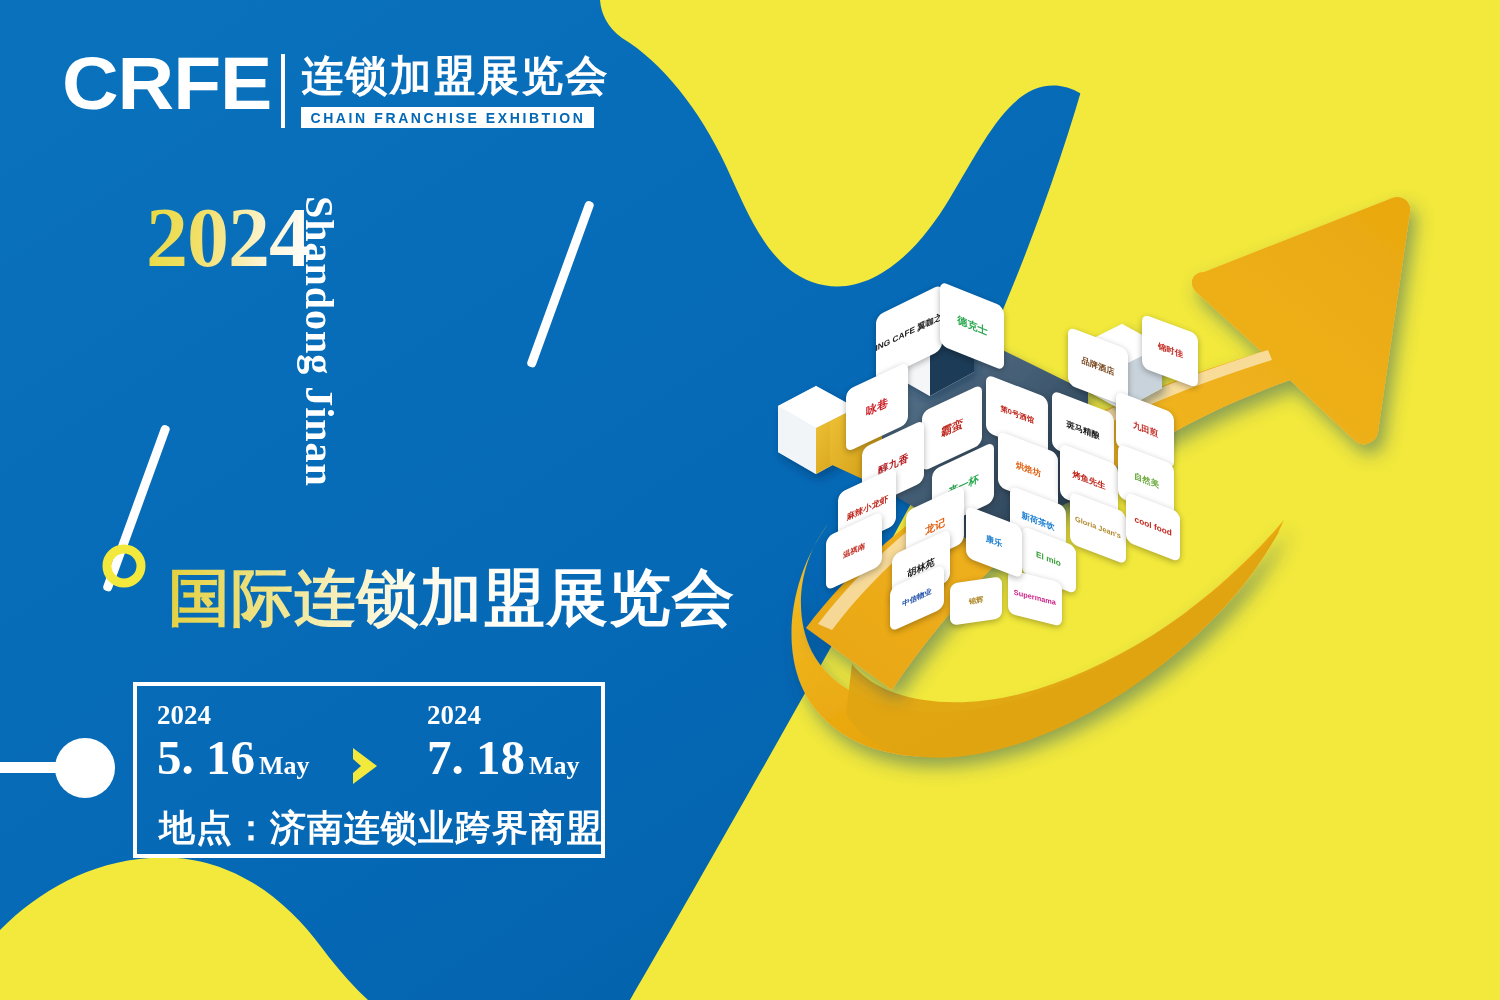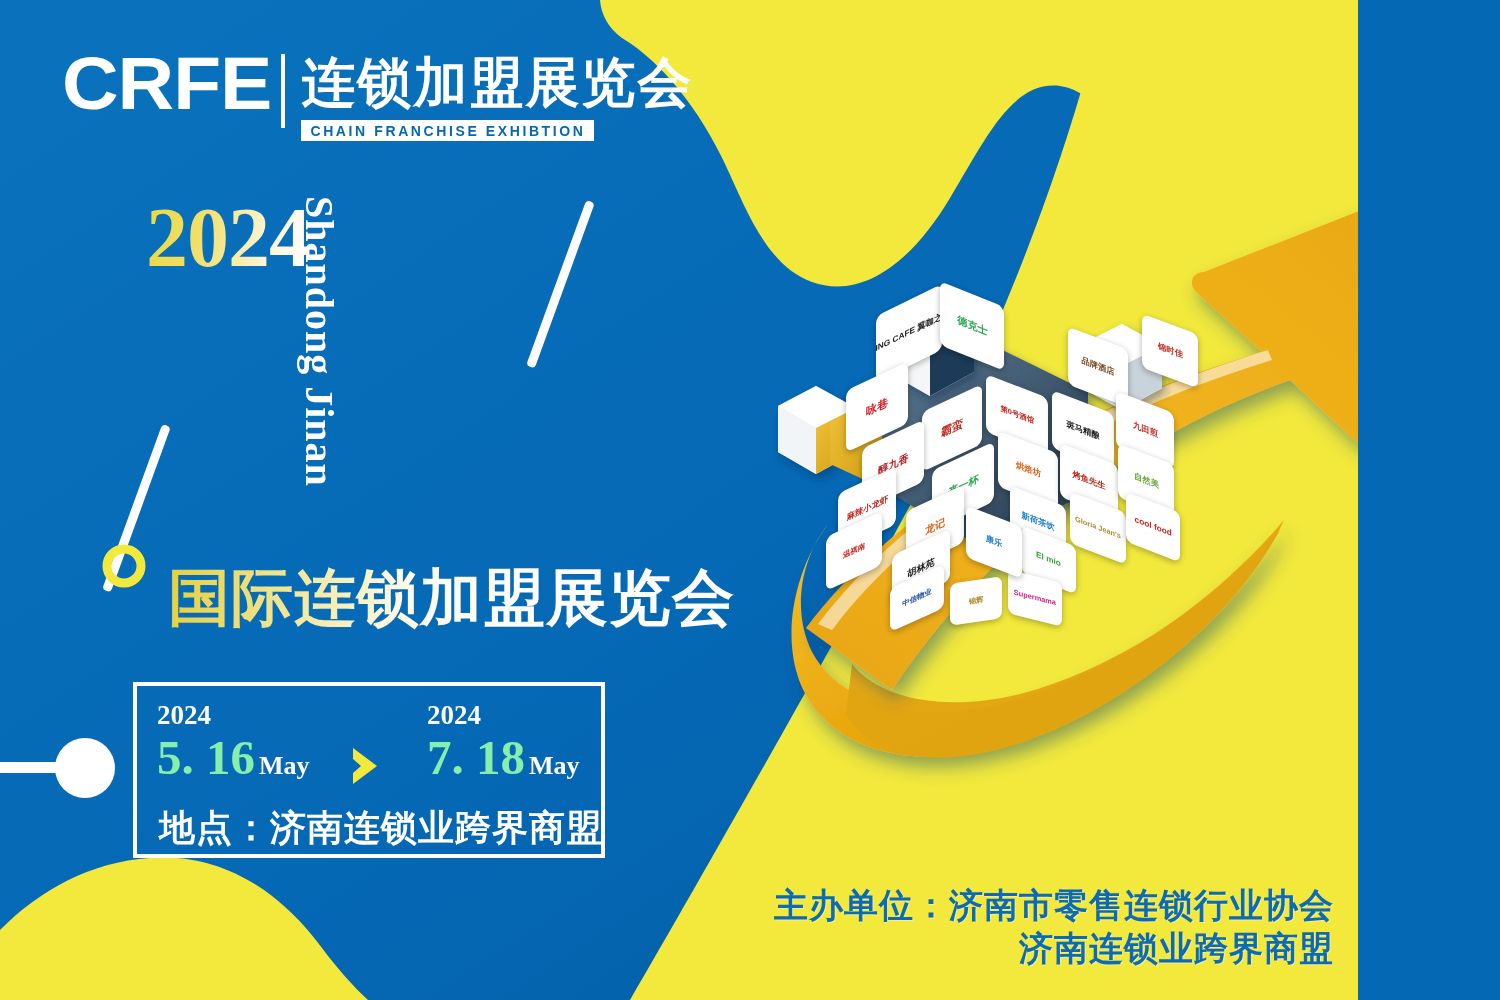--- a/index.html
+++ b/index.html
@@ -2,38 +2,38 @@
 <html><head>
 <meta charset="utf-8">
 <style>
   * { margin:0; padding:0; box-sizing:border-box; }
   body {
     width:1500px; height:1000px; overflow:hidden;
     font-family:"Liberation Sans", sans-serif;
     background:#0568b5;
   }
   #poster {
-    position:relative; width:1358px; height:1000px;
+    position:relative; width:1500px; height:1000px;
     background:#0568b5; overflow:hidden;
   }
   .layer { position:absolute; top:0; left:0; width:1500px; height:1000px; }
   svg.layer { display:block; }
 
   
   #logo-block { position:absolute; left:62px; top:52px; display:flex; align-items:flex-start; }
   #crfe-mark {
     font-family:"Liberation Sans", sans-serif;
     font-weight:bold; font-size:74px; line-height:0.86; color:#ffffff;
     letter-spacing:-1px; transform:scaleX(1.06); transform-origin:left top;
   }
   #logo-divider { width:4px; background:#ffffff; height:74px; margin:2px 16px 0 22px; }
   #logo-right { padding-top:2px; }
   #logo-cn {
     font-family:"Liberation Sans", sans-serif; font-weight:bold;
-    font-size:54px; color:#ffffff; letter-spacing:2px; line-height:1.05;
+    font-size:42px; color:#ffffff; letter-spacing:2px; line-height:1.05;
     white-space:nowrap;
   }
   #logo-en-bar {
     margin-top:9px; background:#ffffff; display:inline-block;
     padding:3px 9px 2px 9px;
   }
   #logo-en {
     font-family:"Liberation Sans", sans-serif; font-weight:bold;
     font-size:14px; color:#0568b5; letter-spacing:2.6px; white-space:nowrap;
   }
@@ -95,21 +95,21 @@
   .date-group.end { left:290px; }
   .date-year {
     font-family:"Liberation Serif", serif; font-weight:bold;
     font-size:27px; color:#ffffff; line-height:1; letter-spacing:0px;
   }
   .date-main {
     display:flex; align-items:baseline; margin-top:4px;
   }
   .date-num {
     font-family:"Liberation Serif", serif; font-weight:bold;
-    font-size:49px; color:#86efac; line-height:1; letter-spacing:0px;
+    font-size:49px; color:#ffffff; line-height:1; letter-spacing:0px;
   }
   .date-mon {
     font-family:"Liberation Serif", serif; font-weight:bold;
     font-size:26px; color:#ffffff; margin-left:4px;
   }
   #date-chevron {
     position:absolute; left:210px; top:60px;
     width:0; height:0;
   }
   #date-chevron svg { display:block; }
@@ -419,18 +419,14 @@
       <span class="cube-label" style="font-size:8px; color:#b08a2e;">锦辉</span>
     </div>
     <div class="cube-face" style="left:238px; top:296px; width:54px; height:44px; transform:skewY(14deg);">
       <span class="cube-label" style="font-size:8px; color:#cc2288;">Supermama</span>
     </div>
     <div class="cube-face" style="left:196px; top:236px; width:56px; height:52px; transform:skewY(21deg);">
       <span class="cube-label" style="font-size:9px; color:#1d7fd0;">康乐</span>
     </div>
   </div>
 
-  <div id="organizer">
-    <div>主办单位：济南市零售连锁行业协会</div>
-    <div>济南连锁业跨界商盟</div>
-  </div>
 
 </div>
 
 </body></html>

